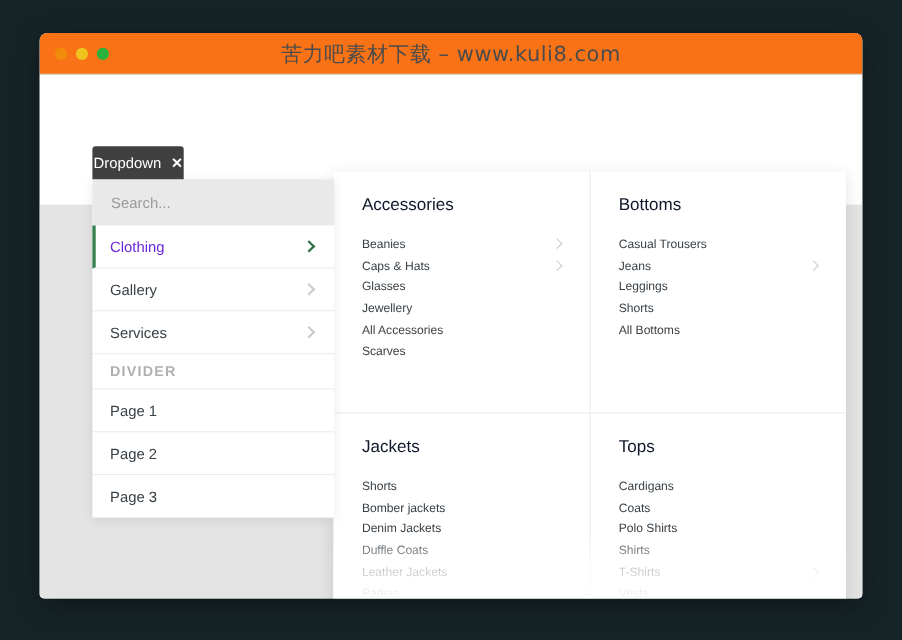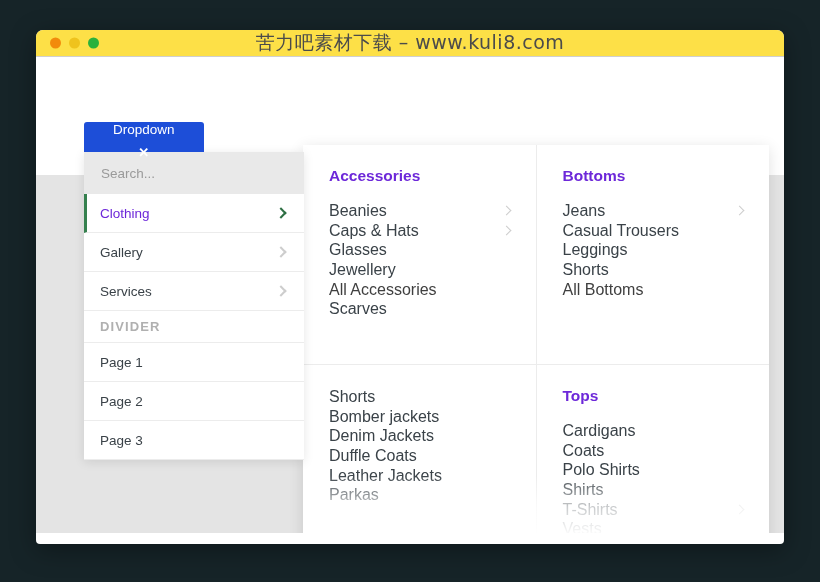--- a/index.html
+++ b/index.html
@@ -23,22 +23,22 @@
     top: 30px;
     width: 748px;
     height: 514px;
     background: #ffffff;
     border-radius: 7px 7px 4px 4px;
     overflow: hidden;
     box-shadow: 0 6px 26px rgba(0,0,0,.35);
   }
 
   .titlebar {
-    height: 27px;
-    background: #fde047;
+    height: 38px;
+    background: #f97316;
     border-bottom: 1px solid #cfcfcf;
     position: relative;
     display: flex;
     align-items: center;
     justify-content: center;
   }
 
   .traffic {
     position: absolute;
     left: 14px;
@@ -76,31 +76,30 @@
     bottom: 0;
     background: #e4e4e4;
   }
 
   
   .tab {
     position: absolute;
     left: 48px;
     top: 65px;
     height: 30px;
-    padding: 0 29px;
-    background: #1d4ed8;
+    padding: 0 1px;
+    background: #404040;
     color: #ffffff;
     font-size: 13.5px;
     display: flex;
     align-items: center;
     gap: 9px;
     border-radius: 3px 3px 0 0;
     cursor: pointer;
     z-index: 6;
-    flex-direction: column;
   }
   .tab .close-x {
     font-size: 13px;
     font-weight: bold;
     line-height: 1;
   }
 
   
   .sidebar {
     position: absolute;
@@ -185,29 +184,29 @@
 
   .mega-col {
     flex: 1;
     padding: 22px 0 0 26px;
     position: relative;
   }
   .mega-col.left-col { border-right: 1px solid #ececec; }
 
   .col-title {
     font-size: 15.5px;
-    color: #6d28d9;
+    color: #0f172a;
     margin-bottom: 16px;
-    font-weight: bold;
+    font-weight: normal;
   }
 
   .mlink {
     display: flex;
     align-items: center;
-    font-size: 16px;
+    font-size: 11px;
     color: #3a4248;
     height: 19.7px;
     padding-right: 26px;
     cursor: pointer;
   }
   .mlink .lbl { flex: 1; }
   .mlink .chev {
     width: 7px; height: 7px;
     border-right: 1.6px solid #cdcdcd;
     border-top: 1.6px solid #cdcdcd;
@@ -301,42 +300,43 @@
             <span class="lbl">All Accessories</span>
           </div>
           <div class="mlink">
             <span class="lbl">Scarves</span>
           </div>
         </div>
 
         <div class="mega-col">
           <div class="col-title">Bottoms</div>
           <div class="mlink">
+            <span class="lbl">Casual Trousers</span>
+          </div>
+          <div class="mlink">
             <span class="lbl">Jeans</span>
             <span class="chev"></span>
           </div>
           <div class="mlink">
-            <span class="lbl">Casual Trousers</span>
-          </div>
-          <div class="mlink">
             <span class="lbl">Leggings</span>
           </div>
           <div class="mlink">
             <span class="lbl">Shorts</span>
           </div>
           <div class="mlink all">
             <span class="lbl">All Bottoms</span>
           </div>
         </div>
 
       </div>
 
       <div class="mega-row second">
 
         <div class="mega-col left-col">
+          <div class="col-title">Jackets</div>
           <div class="mlink">
             <span class="lbl">Shorts</span>
           </div>
           <div class="mlink">
             <span class="lbl">Bomber jackets</span>
           </div>
           <div class="mlink">
             <span class="lbl">Denim Jackets</span>
           </div>
           <div class="mlink">

